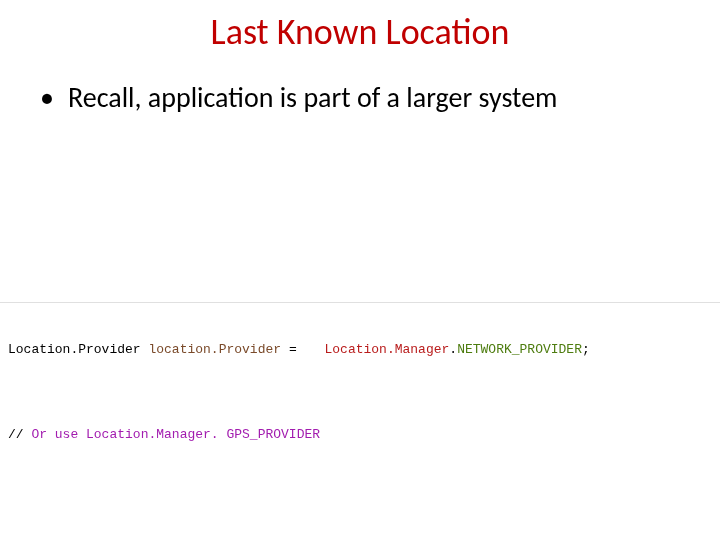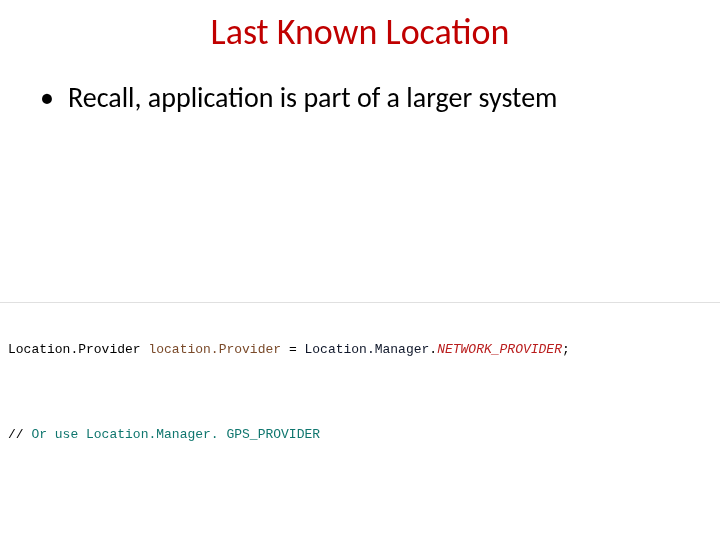--- a/index.html
+++ b/index.html
@@ -65,24 +65,24 @@
     border-bottom: 1px solid #e0e0e0;
     padding: 12px 8px 20px 8px;
     font-family: "Courier New", monospace;
     font-size: 13px;
     line-height: 1.8;
     white-space: pre;
   }
   .tok-type    { color: #000000; }
   .tok-var     { color: #7a4a2a; }
   .tok-op      { color: #000000; }
-  .tok-class   { color: #0f172a; }
-  .tok-const   { color: #b91c1c; font-style: italic; }
+  .tok-class   { color: #b91c1c; margin-left: 20px; }
+  .tok-const   { color: #4d7c0f; }
   .tok-punc    { color: #000000; }
-  .tok-comment { color: #0f766e; }
+  .tok-comment { color: #a21caf; }
   .code-line { display: block; }
   .code-gap  { display: block; height: 14px; }
 </style>
 </head>
 <body>
 
 <div class="slide">
 
   <div class="title">Last Known Location</div>
 

